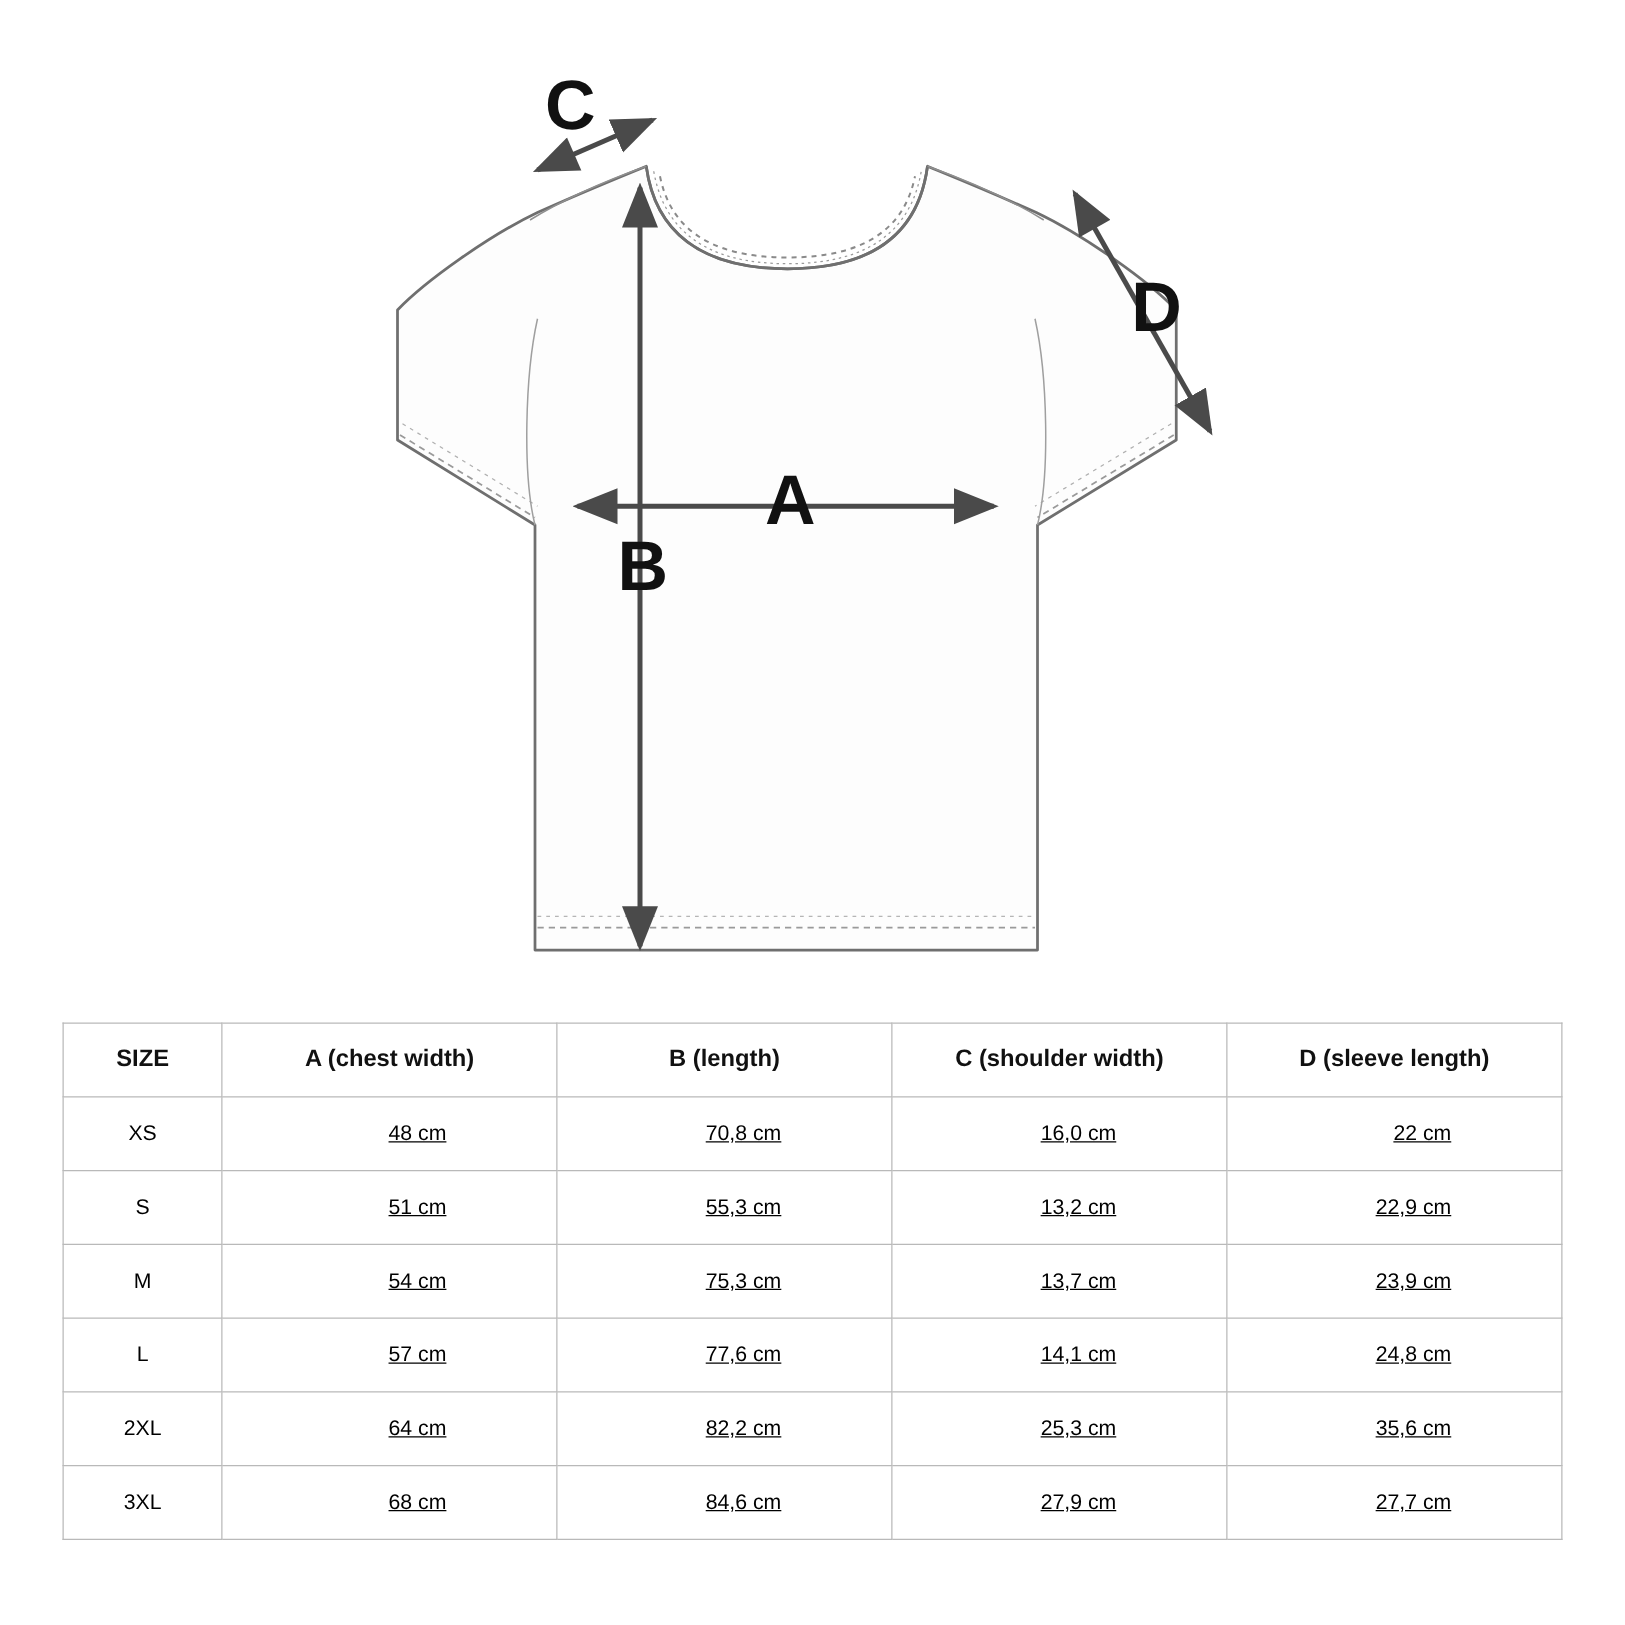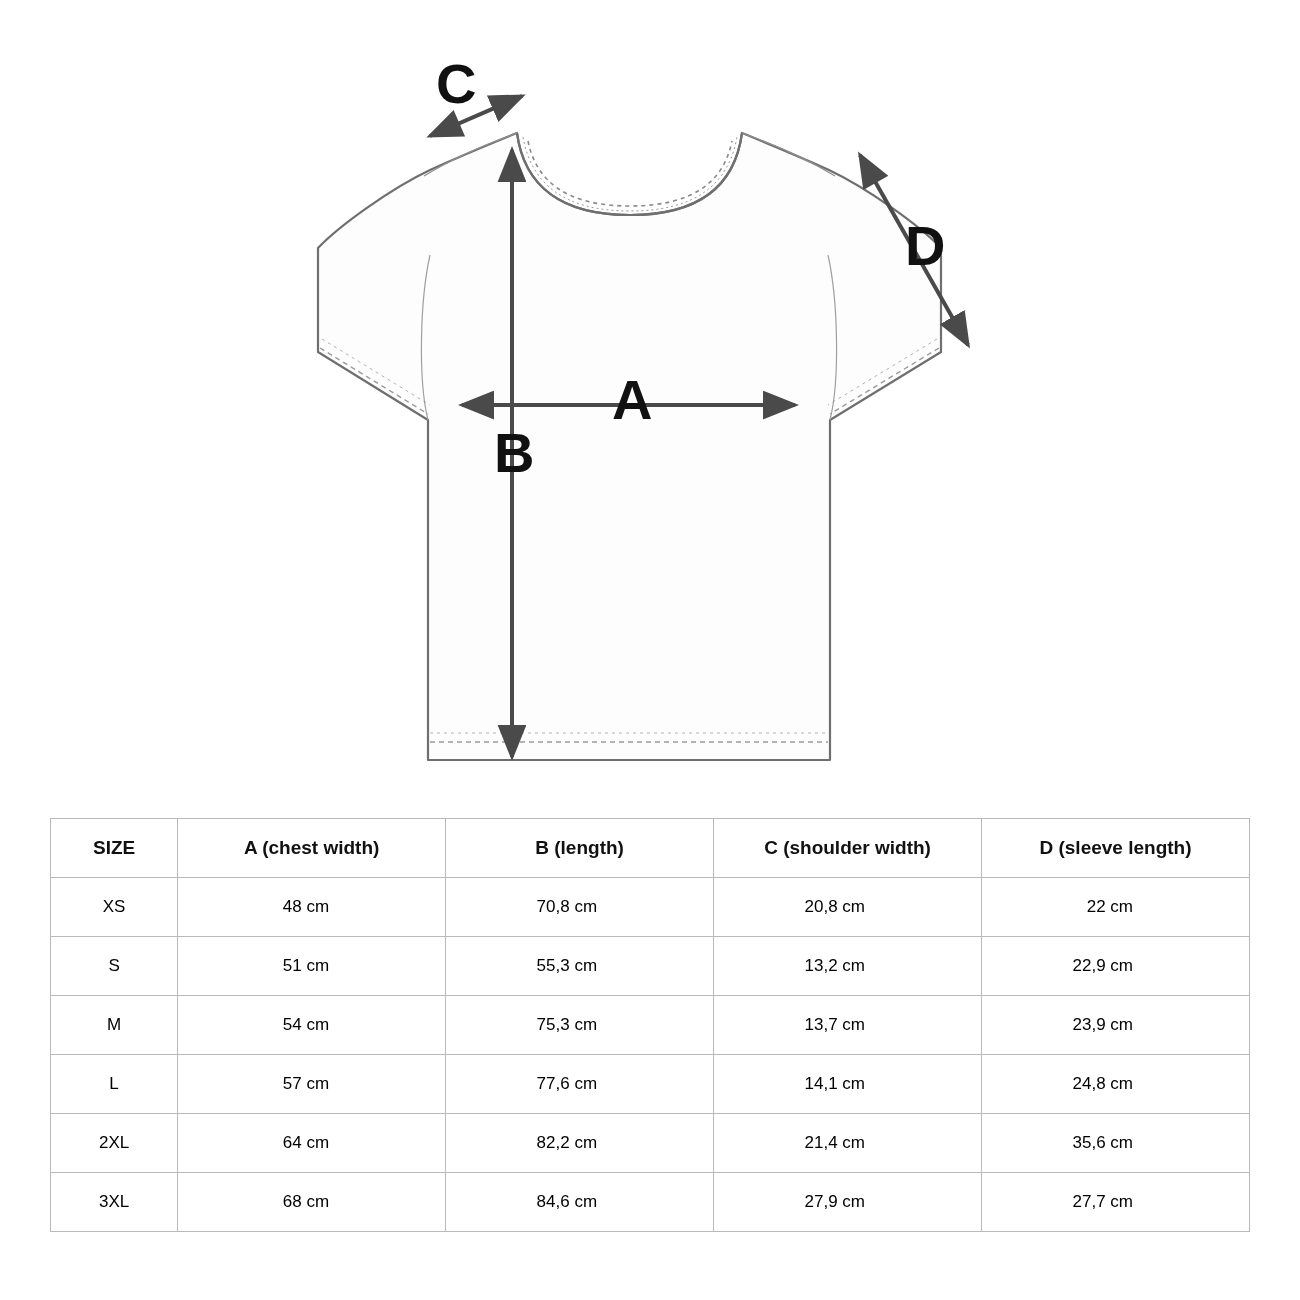--- a/index.html
+++ b/index.html
@@ -68,23 +68,24 @@
   table.size-table th.size-head {
     width: 120px;
   }
   td.size-cell {
     text-align: center;
     font-size: 17px;
     color: #333333;
   }
   td.val-cell {
     text-align: right;
-    padding-right: 116px;
+    padding-right: 88px;
     font-size: 17px;
     color: #333333;
+    text-decoration: underline;
   }
   col.c-size { width: 122px; }
   col.c-a { width: 257px; }
   col.c-b { width: 257px; }
   col.c-c { width: 257px; }
   col.c-d { width: 257px; }
 </style>
 </head>
 <body>
 
@@ -175,21 +176,21 @@
         <th>B (length)</th>
         <th>C (shoulder width)</th>
         <th>D (sleeve length)</th>
       </tr>
     </thead>
     <tbody>
       <tr>
         <td class="size-cell">XS</td>
         <td class="val-cell">48 cm</td>
         <td class="val-cell">70,8 cm</td>
-        <td class="val-cell">20,8 cm</td>
+        <td class="val-cell">16,0 cm</td>
         <td class="val-cell">22 cm</td>
       </tr>
       <tr>
         <td class="size-cell">S</td>
         <td class="val-cell">51 cm</td>
         <td class="val-cell">55,3 cm</td>
         <td class="val-cell">13,2 cm</td>
         <td class="val-cell">22,9 cm</td>
       </tr>
       <tr>
@@ -203,21 +204,21 @@
         <td class="size-cell">L</td>
         <td class="val-cell">57 cm</td>
         <td class="val-cell">77,6 cm</td>
         <td class="val-cell">14,1 cm</td>
         <td class="val-cell">24,8 cm</td>
       </tr>
       <tr>
         <td class="size-cell">2XL</td>
         <td class="val-cell">64 cm</td>
         <td class="val-cell">82,2 cm</td>
-        <td class="val-cell">21,4 cm</td>
+        <td class="val-cell">25,3 cm</td>
         <td class="val-cell">35,6 cm</td>
       </tr>
       <tr>
         <td class="size-cell">3XL</td>
         <td class="val-cell">68 cm</td>
         <td class="val-cell">84,6 cm</td>
         <td class="val-cell">27,9 cm</td>
         <td class="val-cell">27,7 cm</td>
       </tr>
     </tbody>

